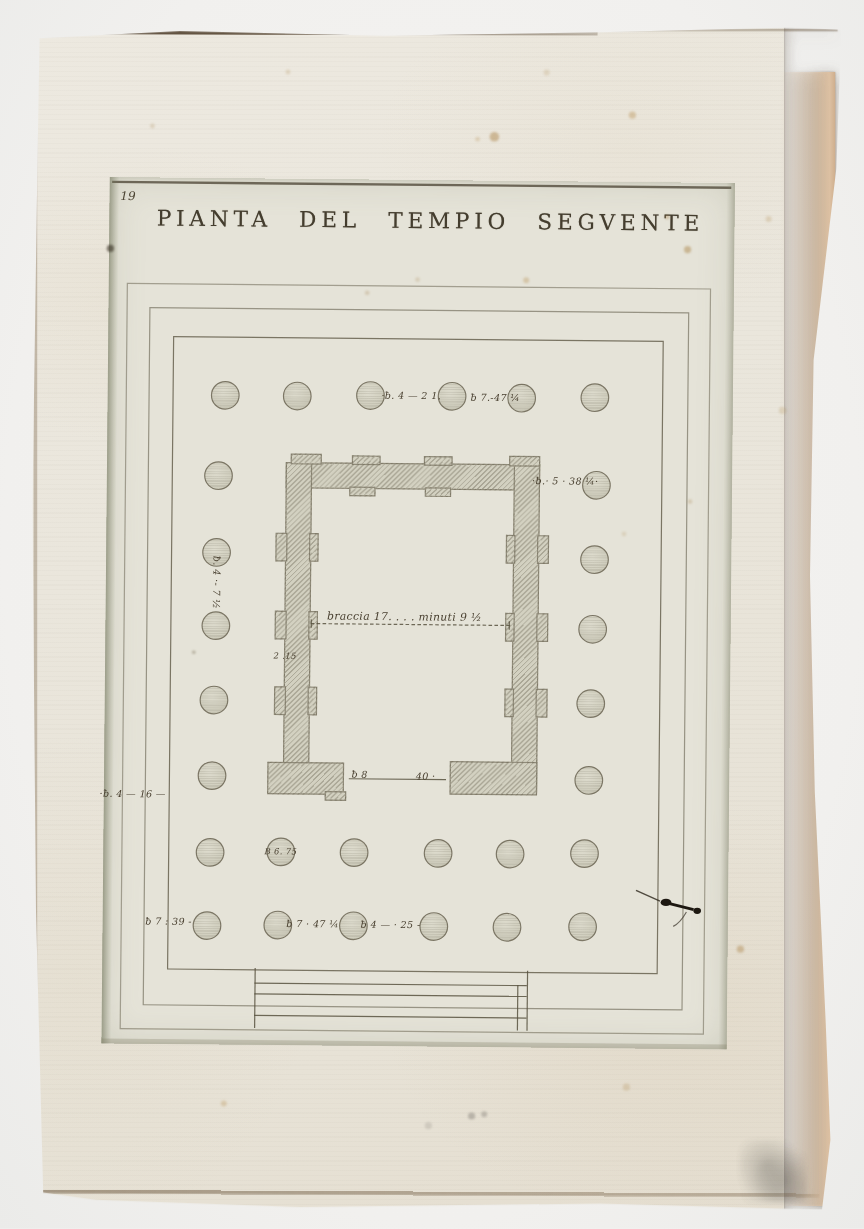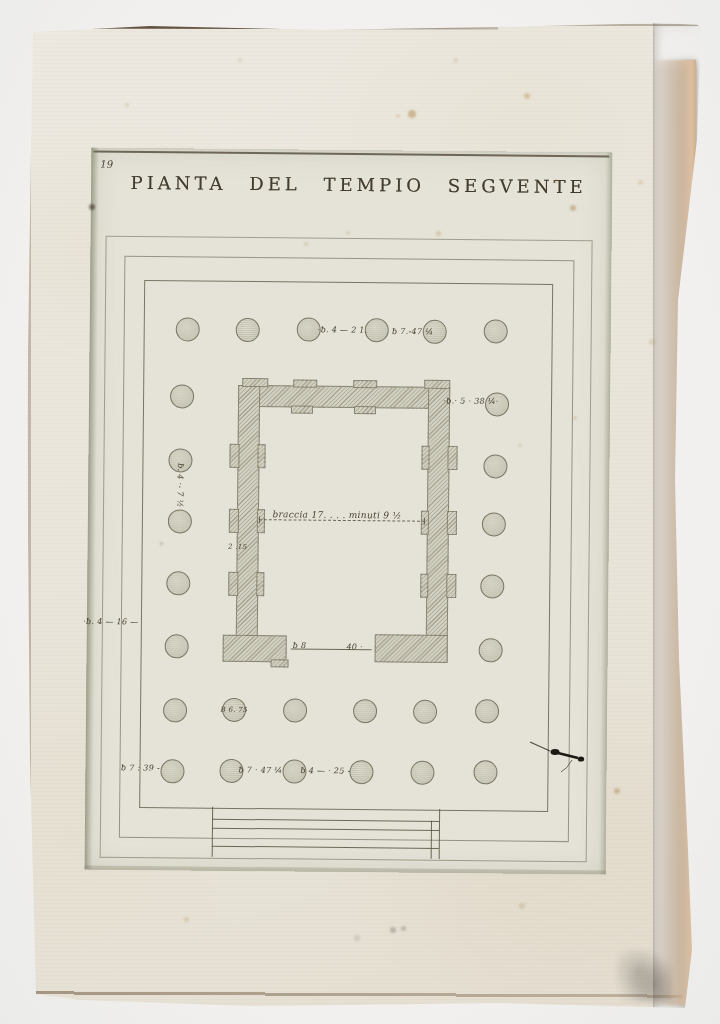--- a/index.html
+++ b/index.html
@@ -148,21 +148,21 @@
           <div class="pline h" style="left: 127px; top: 697px; width: 227px; height: 1px;"></div>
           <div class="pline v" style="left: 127px; top: 658px; width: 1px; height: 50px;"></div>
           <div class="pline v" style="left: 354px; top: 658px; width: 1px; height: 50px;"></div>
           <div class="pline v" style="left: 346px; top: 670px; width: 1px; height: 38px;"></div>
           <div class="ann" style="left: 253px; top: 180px; font-size: 8px; transform: translate(-50%, -50%) rotate(0deg); text-align: center;">·ƀ. 4 — 2 1.</div>
           <div class="ann" style="left: 323px; top: 181px; font-size: 8px; transform: translate(-50%, -50%) rotate(0deg); text-align: center;">ƀ 7.-47 ¼</div>
           <div class="ann" style="left: 382px; top: 250px; font-size: 8px; transform: translate(-50%, -50%) rotate(0deg);">·ƀ.· 5 · 38 ¼·</div>
           <div class="ann" style="left: 92px; top: 337px; font-size: 8px; transform: translate(-50%, -50%) rotate(90deg);">ƀ. 4 ·- 7 ½</div>
           <div class="ann" style="left: 150px; top: 398px; font-size: 7px; transform: translate(-50%, -50%) rotate(0deg);">2 .15</div>
           <div class="ann" style="left: 249px; top: 365px; font-size: 9px; transform: translate(-50%, -50%) rotate(0deg);">braccia 17. . . .  minuti 9 ½</div>
-          <div class="ann" style="left: 24px; top: 474px; font-size: 8px; transform: translate(-50%, -50%) rotate(0deg);">·ƀ. 4 — 16 —</div>
+          <div class="ann" style="left: 24px; top: 514px; font-size: 8px; transform: translate(-50%, -50%) rotate(0deg);">·ƀ. 4 — 16 —</div>
           <div class="ann" style="left: 213px; top: 496px; font-size: 8px; transform: translate(-50%, -50%) rotate(0deg);">ƀ 8</div>
           <div class="ann" style="left: 268px; top: 497px; font-size: 8px; transform: translate(-50%, -50%) rotate(0deg);">40 ·</div>
           <div class="ann" style="left: 148px; top: 561px; font-size: 7px; transform: translate(-50%, -50%) rotate(0deg);">B 6. 75</div>
           <div class="ann" style="left: 55px; top: 620px; font-size: 8px; transform: translate(-50%, -50%) rotate(0deg);">ƀ 7 : 39 -</div>
           <div class="ann" style="left: 175px; top: 621px; font-size: 8px; transform: translate(-50%, -50%) rotate(0deg);">ƀ 7 · 47 ¼</div>
           <div class="ann" style="left: 240px; top: 621px; font-size: 8px; transform: translate(-50%, -50%) rotate(0deg);">ƀ 4 — · 25 -</div>
         </div>
     </div>
 
     <div id="marks-layer">

